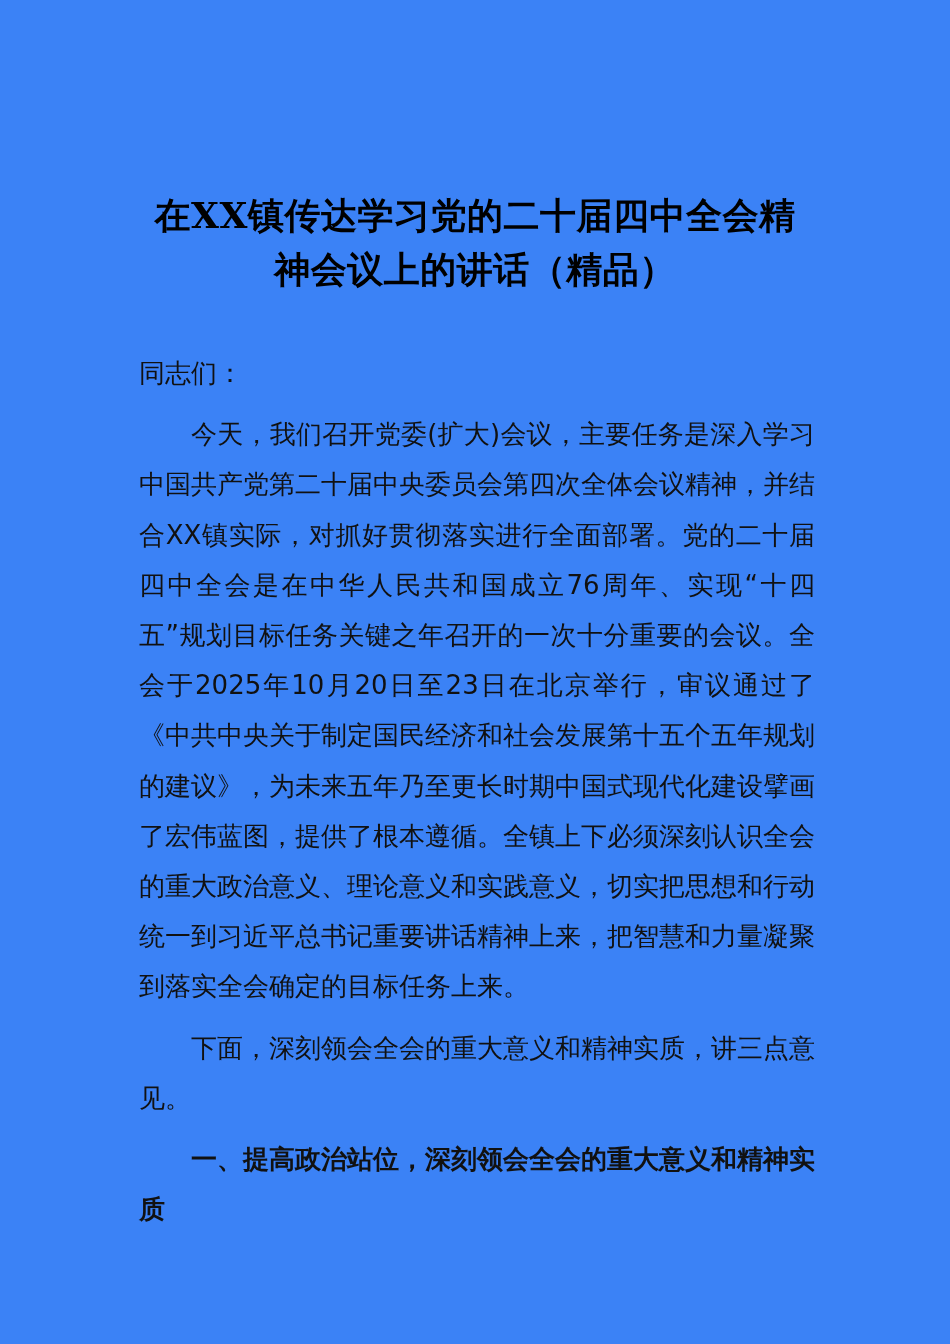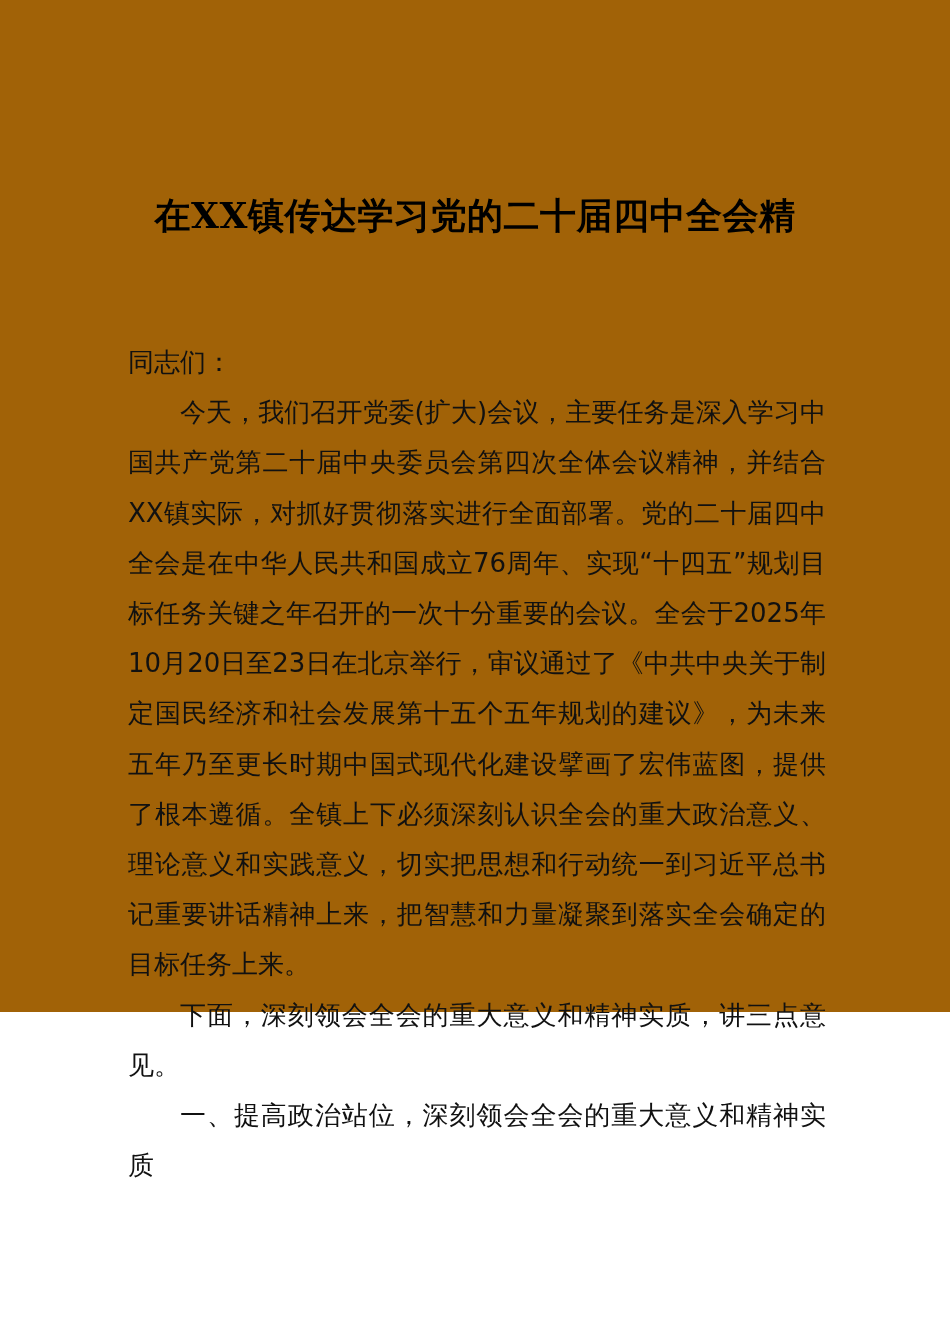--- a/index.html
+++ b/index.html
@@ -1,40 +1,41 @@
 <!DOCTYPE html>
 <html><head>
 <meta charset="utf-8">
 <style>
   html, body { margin: 0; padding: 0; background: #ffffff; }
   body { width: 950px; height: 1344px; position: relative; overflow: hidden; }
-  .page { position: absolute; left: 0; top: 0; width: 950px; height: 1012px; background: #a16207; }
+  .page { position: absolute; left: 0; top: 0; width: 950px; height: 1344px; background: #3b82f6; }
   .title {
     position: absolute; left: 128px; top: 188px; width: 694px;
     font-family: "DejaVu Serif", "Liberation Serif", serif;
     font-weight: bold; font-size: 36px; line-height: 54px;
     text-align: center; color: #000; letter-spacing: 0.5px;
   }
   .title span { display: block; }
   .body {
     position: absolute; left: 128px; top: 337px; width: 698px;
     font-family: "DejaVu Sans", "Liberation Sans", sans-serif;
     font-size: 26px; line-height: 50.2px; color: #111;
     text-align: justify;
   }
-  .body p { margin: 0; }
+  .body p { margin: 11px; }
   .indent { text-indent: 52px; }
-  .heading { font-weight: normal; }
+  .heading { font-weight: bold; }
 </style>
 </head>
 <body>
 
 <div class="page">
   <div class="title">
     <span>在XX镇传达学习党的二十届四中全会精</span>
+    <span>神会议上的讲话（精品）</span>
   </div>
 
   <div class="body">
     <p>同志们：</p>
     <p class="indent">今天，我们召开党委(扩大)会议，主要任务是深入学习中国共产党第二十届中央委员会第四次全体会议精神，并结合XX镇实际，对抓好贯彻落实进行全面部署。党的二十届四中全会是在中华人民共和国成立76周年、实现“十四五”规划目标任务关键之年召开的一次十分重要的会议。全会于2025年10月20日至23日在北京举行，审议通过了《中共中央关于制定国民经济和社会发展第十五个五年规划的建议》，为未来五年乃至更长时期中国式现代化建设擘画了宏伟蓝图，提供了根本遵循。全镇上下必须深刻认识全会的重大政治意义、理论意义和实践意义，切实把思想和行动统一到习近平总书记重要讲话精神上来，把智慧和力量凝聚到落实全会确定的目标任务上来。</p>
     <p class="indent">下面，深刻领会全会的重大意义和精神实质，讲三点意见。</p>
     <p class="indent heading">一、提高政治站位，深刻领会全会的重大意义和精神实质</p>
   </div>
 </div>
 

